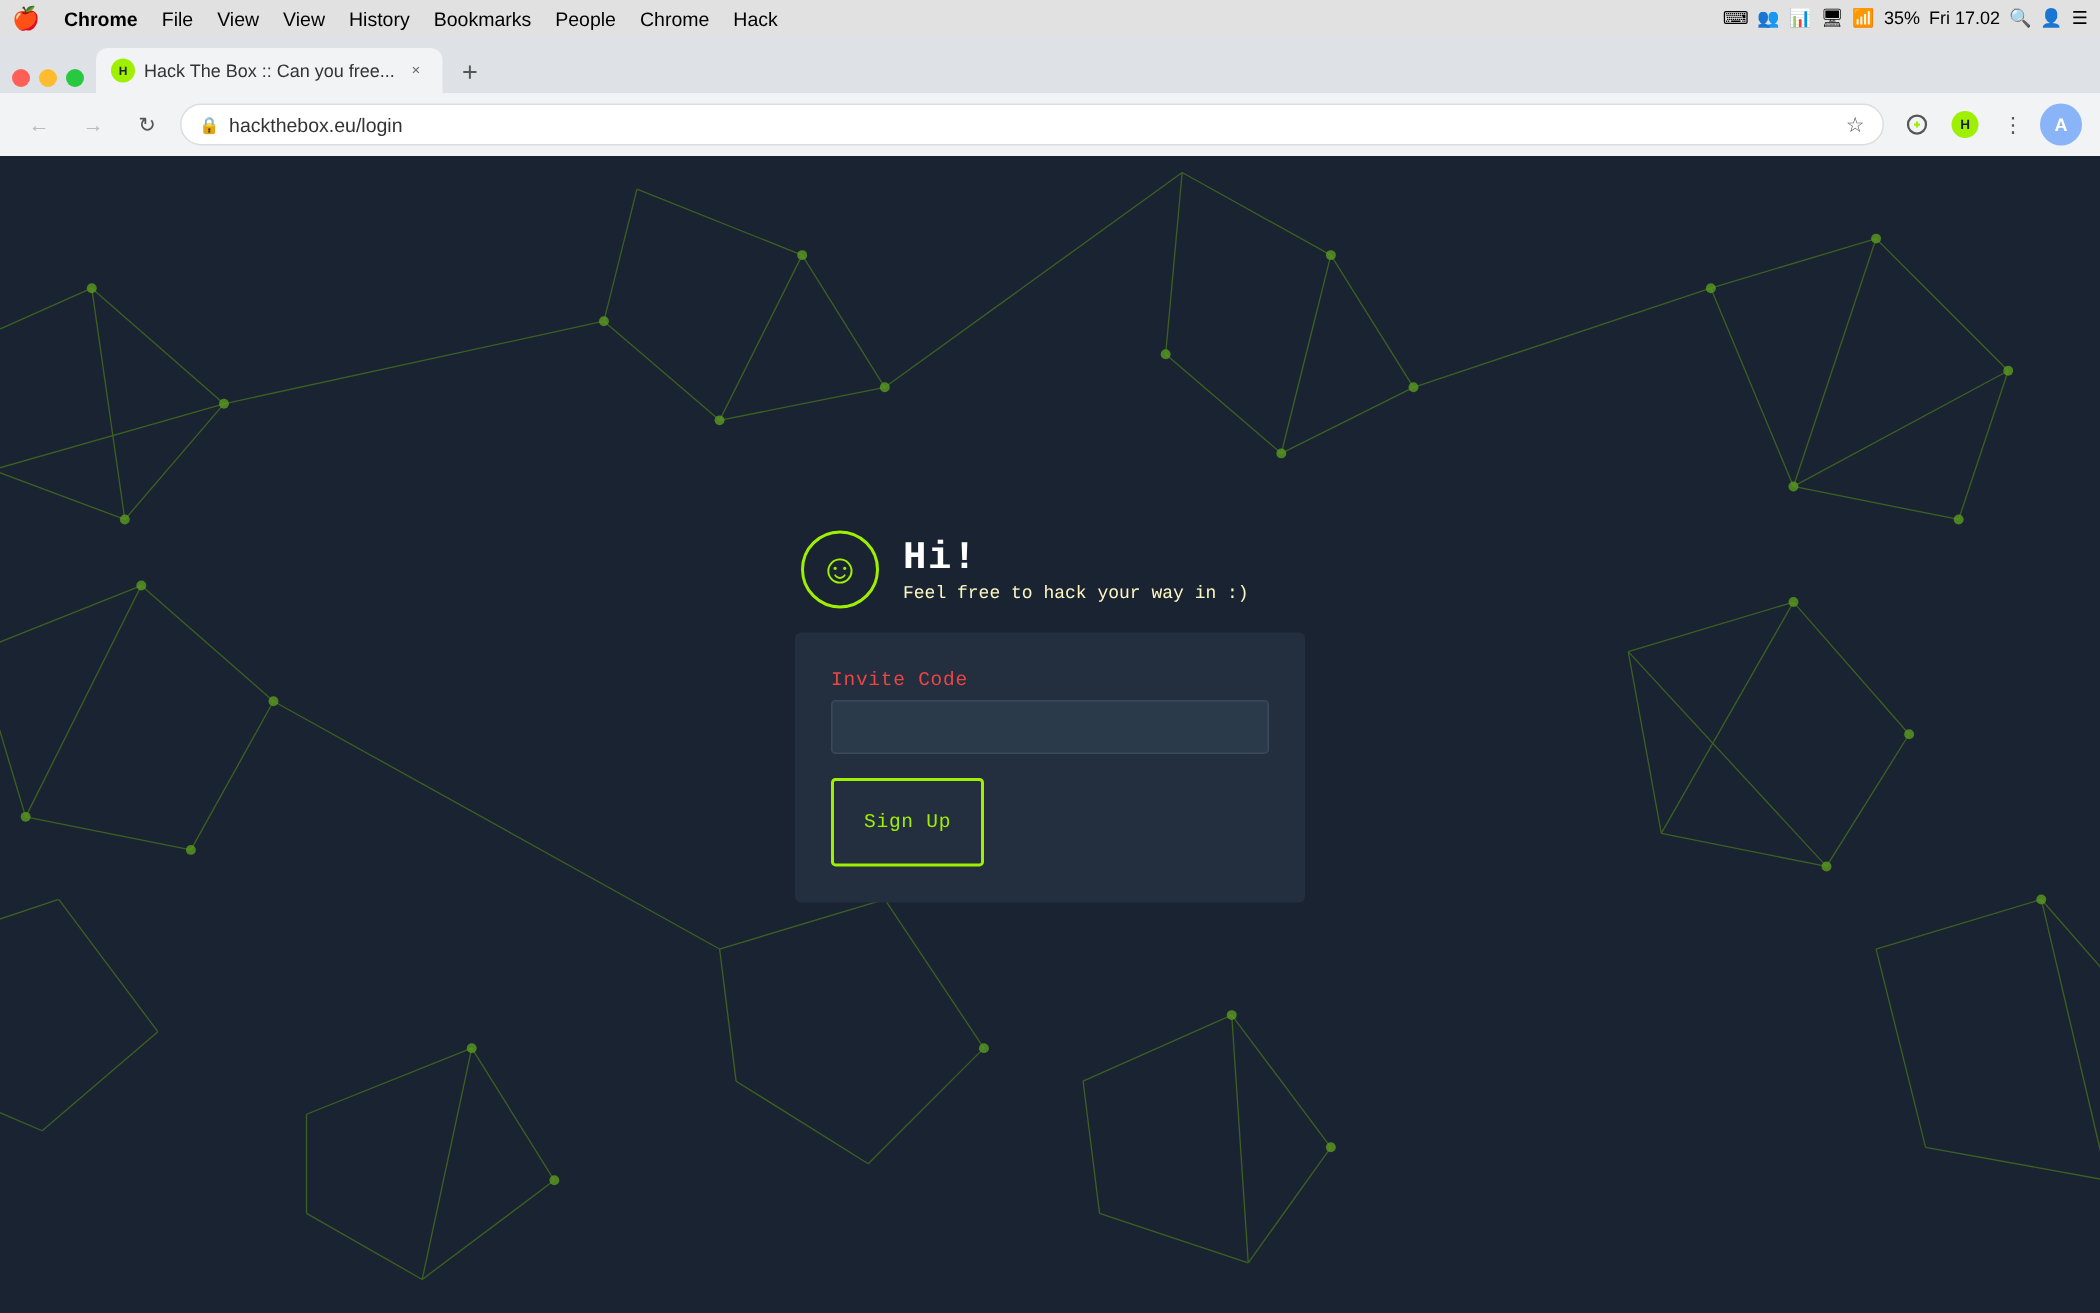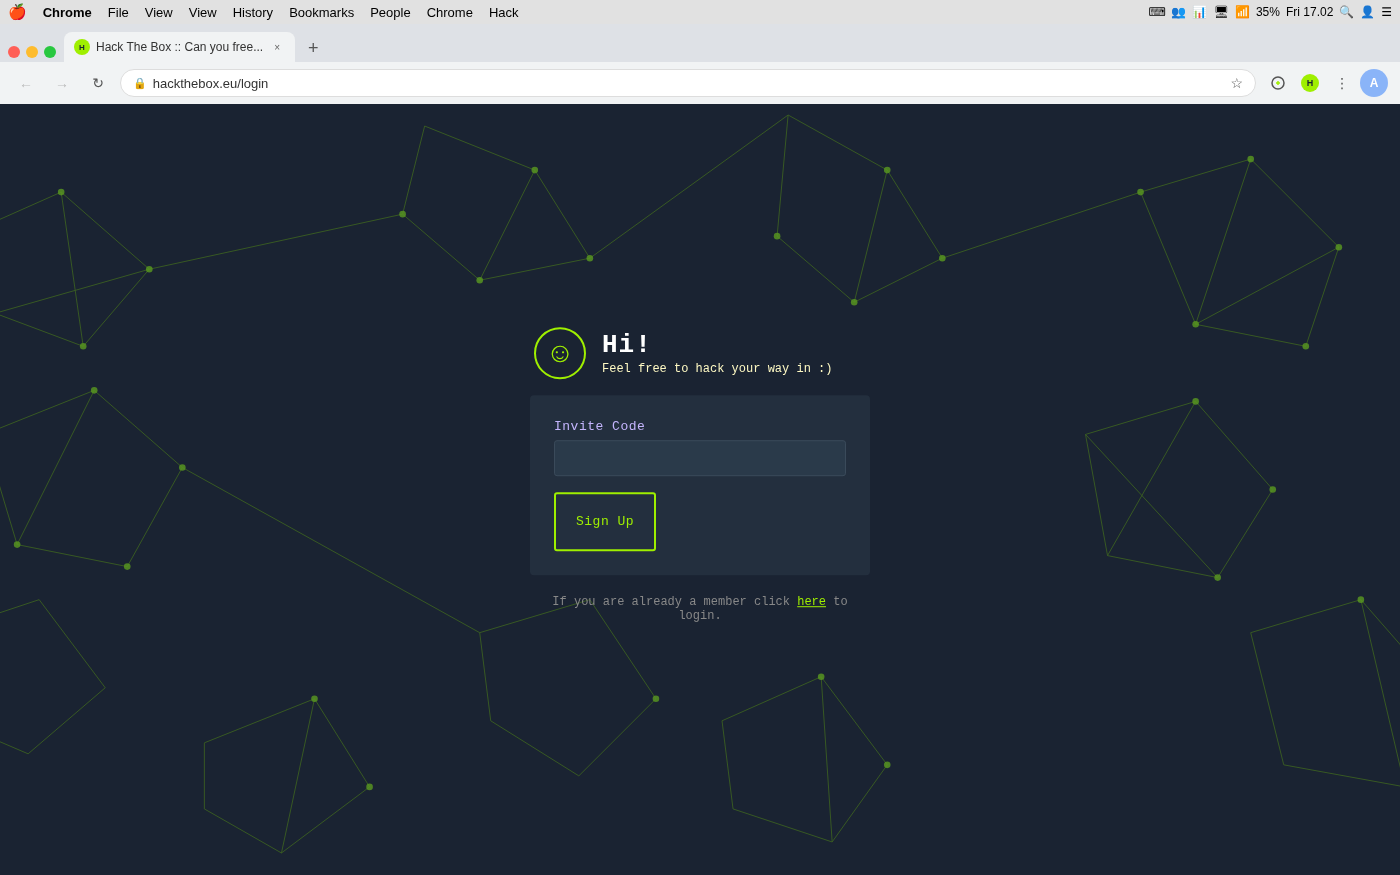--- a/index.html
+++ b/index.html
@@ -204,21 +204,21 @@
       margin-top: 2px;
     }
 
     .invite-card {
       background: #232f3e;
       border-radius: 4px;
       padding: 24px;
     }
     .invite-label {
       font-size: 13px;
-      color: #c4b5fd;
+      color: #ef4444;
       font-family: 'Courier New', monospace;
       margin-bottom: 6px;
       letter-spacing: 0.5px;
     }
     .invite-input {
       width: 100%;
       height: 36px;
       background: #2a3a4a;
       border: 1px solid #3a4a5a;
       border-radius: 3px;
@@ -464,18 +464,15 @@
           <div class="greeting-sub">Feel free to hack your way in :)</div>
         </div>
       </div>
 
       <div class="invite-card">
         <div class="invite-label">Invite Code</div>
         <input class="invite-input" type="text" placeholder="" style="">
         <button class="signup-btn">Sign Up</button>
       </div>
 
-      <div class="login-text">
-        <span>If you are already a member click </span><span class="login-link">here</span><span> to login.</span>
-      </div>
     </div>
   </div>
 </div>
 
 </body></html>

